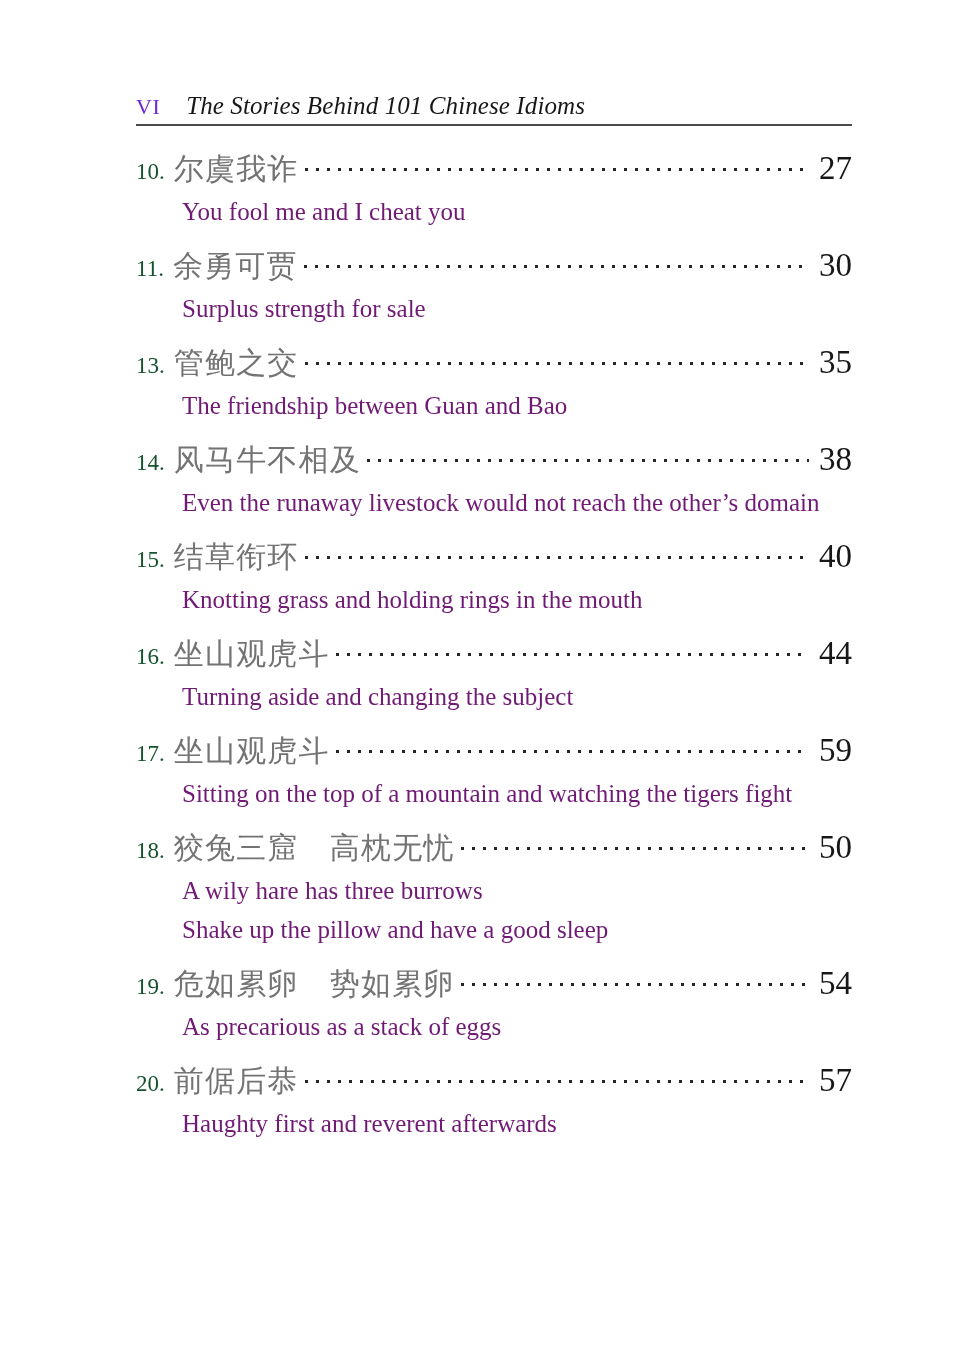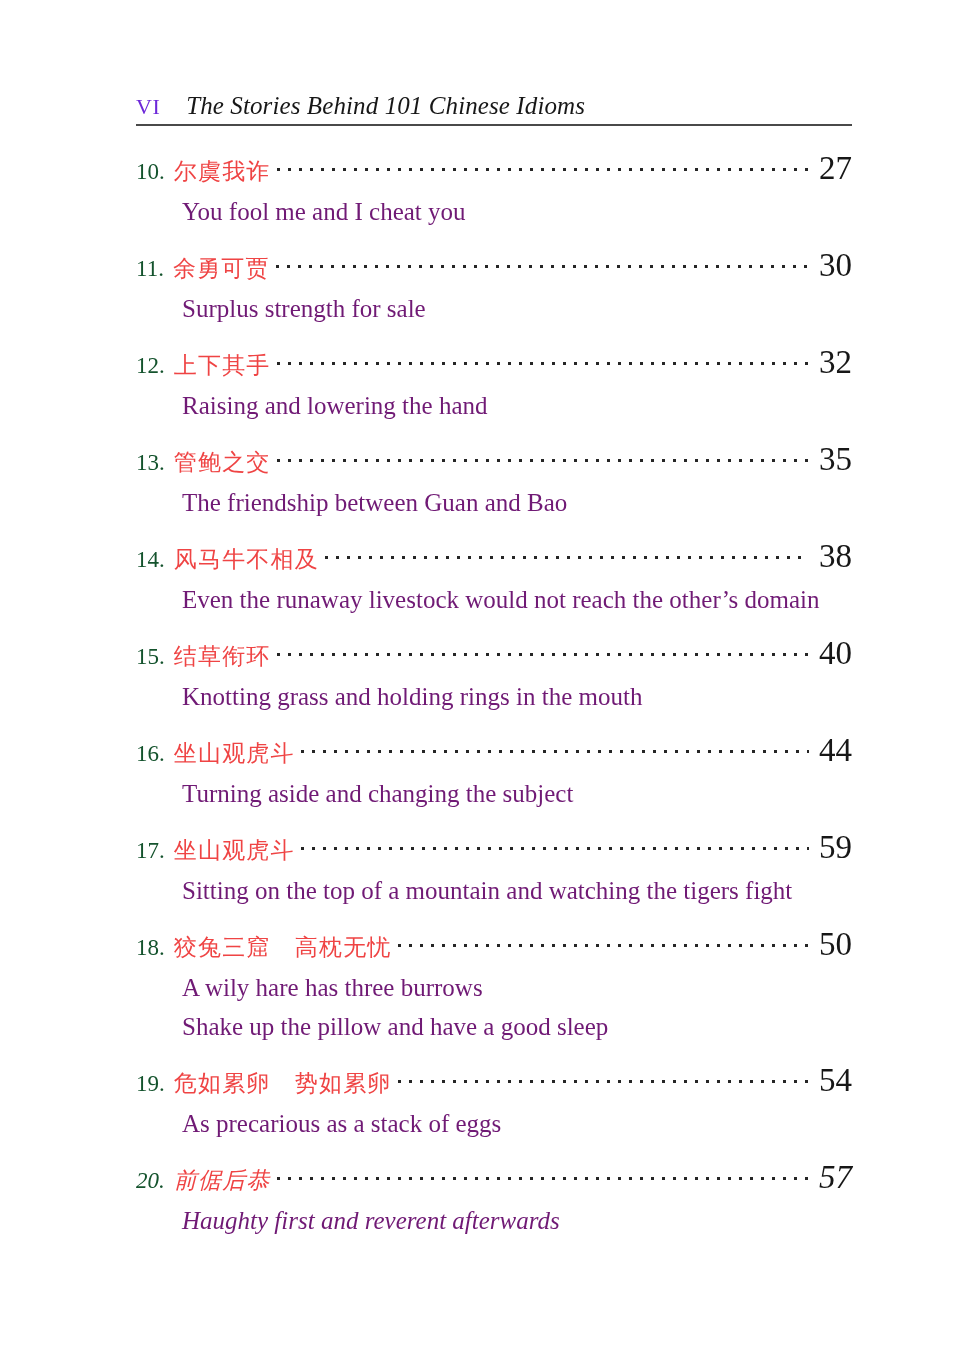--- a/index.html
+++ b/index.html
@@ -64,42 +64,42 @@
   .toc {
     position: absolute;
     left: 136px;
     top: 152px;
     width: 716px;
   }
 
   .toc-entry {
     margin-bottom: 18px;
   }
-  .toc-entry:last-child { margin-bottom: 4px; font-style: italic; }
+  .toc-entry:last-child { margin-bottom: 4px; }
 
   
   .entry-head {
     display: flex;
     align-items: baseline;
     width: 716px;
     white-space: nowrap;
     line-height: 1.0;
   }
   .entry-num {
     font-size: 23px;
     font-weight: 400;
     color: #14532d;
     flex: 0 0 auto;
     letter-spacing: 0px;
   }
   .entry-cn {
     font-family: "DejaVu Sans", "Liberation Sans", sans-serif;
-    font-size: 23px;
-    font-weight: 400;
-    color: #ef4444;
+    font-size: 30px;
+    font-weight: 400;
+    color: #737373;
     flex: 0 0 auto;
     margin-left: 9px;
     letter-spacing: 1.2px;
   }
   .leader {
     flex: 1 1 auto;
     position: relative;
     height: 26px;
     margin: 0 5px 0 6px;
     overflow: hidden;
@@ -171,31 +171,20 @@
           <span class="entry-cn">余勇可贾</span>
           <span class="leader"></span>
           <span class="entry-page">30</span>
         </div>
         <div class="entry-body">
           <p class="gloss">Surplus strength for sale</p>
         </div>
       </div>
       <div class="toc-entry">
         <div class="entry-head">
-          <span class="entry-num">12.</span>
-          <span class="entry-cn">上下其手</span>
-          <span class="leader"></span>
-          <span class="entry-page">32</span>
-        </div>
-        <div class="entry-body">
-          <p class="gloss">Raising and lowering the hand</p>
-        </div>
-      </div>
-      <div class="toc-entry">
-        <div class="entry-head">
           <span class="entry-num">13.</span>
           <span class="entry-cn">管鲍之交</span>
           <span class="leader"></span>
           <span class="entry-page">35</span>
         </div>
         <div class="entry-body">
           <p class="gloss">The friendship between Guan and Bao</p>
         </div>
       </div>
       <div class="toc-entry">

